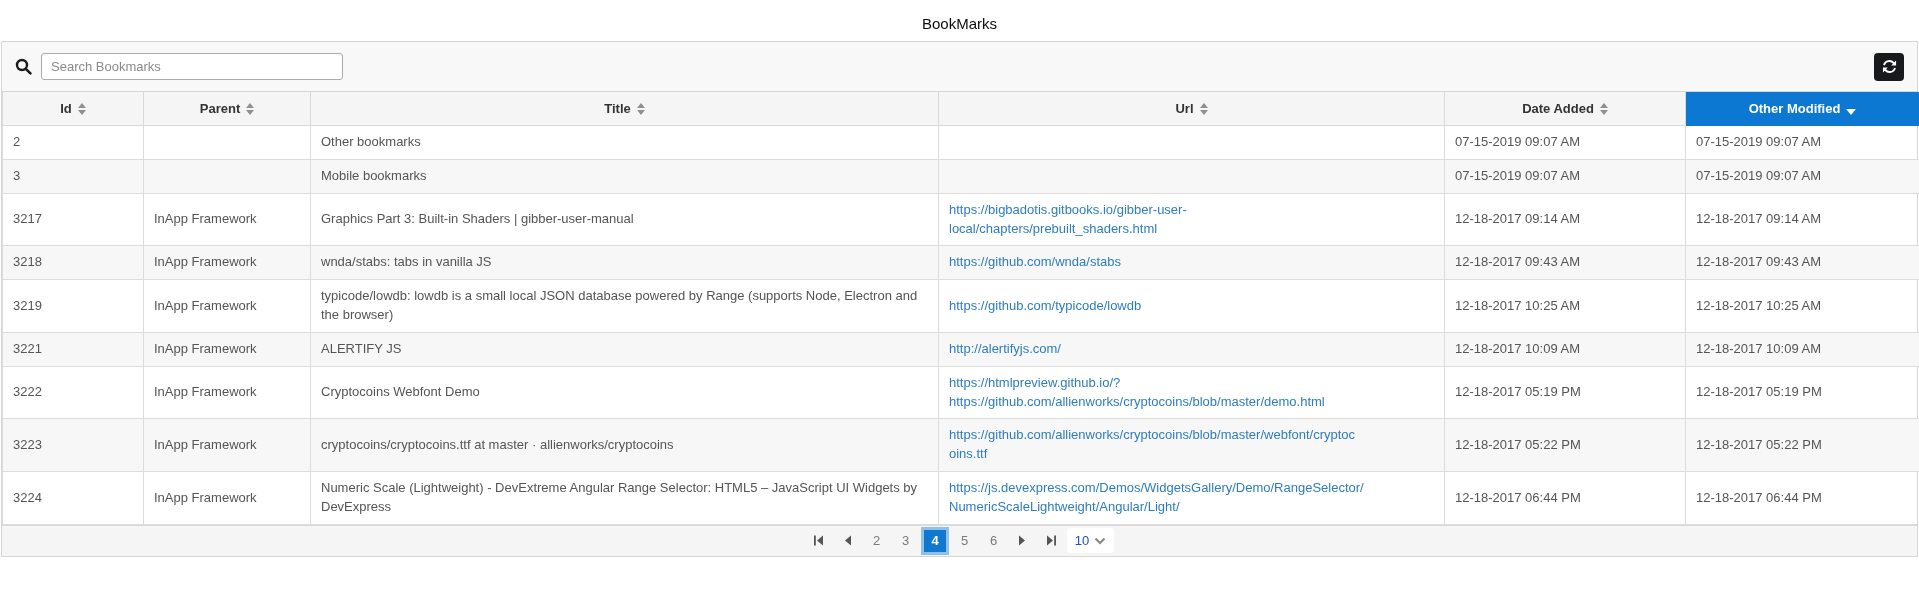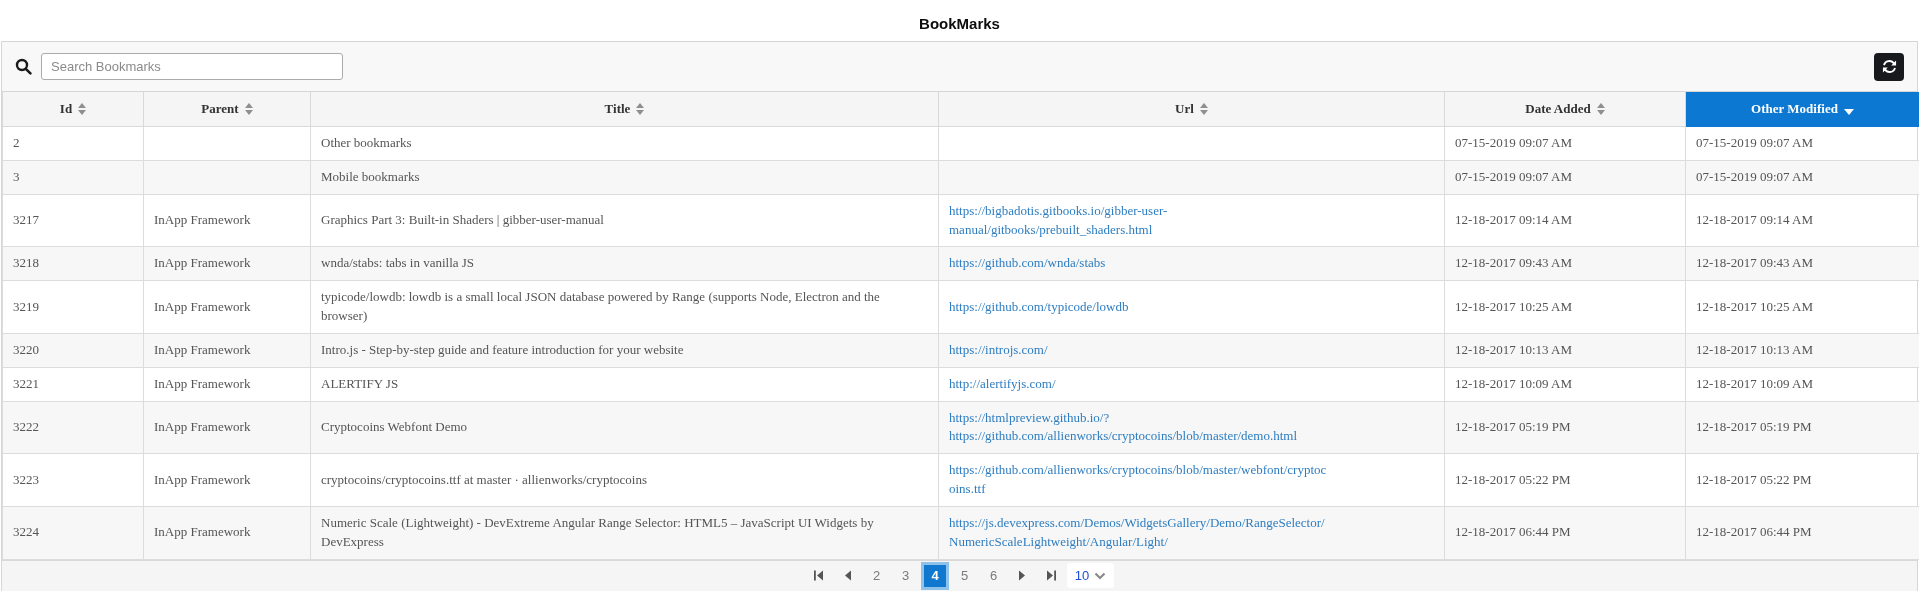--- a/index.html
+++ b/index.html
@@ -1,32 +1,32 @@
 <!DOCTYPE html>
 <html><head>
 <meta charset="utf-8">
 <style>
   * { margin:0; padding:0; box-sizing:border-box; }
   html,body { width:1919px; height:591px; background:#ffffff; overflow:hidden;
               font-family:"Liberation Sans","DejaVu Sans",sans-serif; }
-  .page-title { text-align:center; font-size:15px; font-weight:bold; color:#0d0d0d; padding-top:15px; }
+  .page-title { text-align:center; font-size:15px; font-weight:normal; color:#0d0d0d; padding-top:15px; }
   .widget { margin:9px 1px 0 1px; border:1px solid #d6d6d6; }
 
   
   .toolbar { height:50px; background:#f8f8f8; display:flex; align-items:center; padding:0 13px; border-bottom:1px solid #d6d6d6; }
   .search-icon { display:flex; margin-right:9px; }
   .search-input { width:302px; height:27px; border:1px solid #aaa; border-radius:3px; padding:0 9px;
                   font-size:13px; color:#b91c1c; background:#fff; font-family:inherit; }
   .search-input::placeholder { color:#8a8a8a; }
   .toolbar-spacer { flex:1; }
   .refresh-btn { width:30px; height:28px; background:#17191c; border:none; border-radius:4px;
                  display:flex; align-items:center; justify-content:center; cursor:pointer; }
 
   
-  table { width:100%; border-collapse:collapse; table-layout:fixed;font-family:Liberation Serif, serif; }
+  table { width:100%; border-collapse:collapse; table-layout:fixed; }
   th { background:#f5f5f5; font-size:13px; font-weight:bold; color:#333; text-align:center;
        padding:9px 6px; border:1px solid #d9d9d9; border-top:none; }
   th .th-inner { display:inline-flex; align-items:center; justify-content:center; gap:6px; }
   th.sorted { background:#0d78d1; color:#fff; border-color:#0d78d1; }
   td { font-size:13px; color:#555; padding:7px 10px; border:1px solid #dcdcdc; border-top:1px solid #d2d2d2;
        vertical-align:middle; overflow-wrap:anywhere; line-height:1.45; }
   tbody tr:nth-child(even) { background:#f7f7f7; }
   td.nowrap { white-space:nowrap; }
   a.link { color:#2e7dc0; text-decoration:none; cursor:pointer; }
   .uline { display:block; }
@@ -139,47 +139,39 @@
         <td></td>
         <td>Mobile bookmarks</td>
         <td><a class="link"><span class="uline"></span><span class="uline"></span></a></td>
         <td class="nowrap">07-15-2019 09:07 AM</td>
         <td class="nowrap">07-15-2019 09:07 AM</td>
       </tr>
       <tr>
         <td>3217</td>
         <td>InApp Framework</td>
         <td>Graphics Part 3: Built-in Shaders | gibber-user-manual</td>
-        <td><a class="link"><span class="uline">https://bigbadotis.gitbooks.io/gibber-user-</span><span class="uline">manual/gitbooks/prebuilt_shaders.html</span></a></td>
+        <td><a class="link"><span class="uline">https://bigbadotis.gitbooks.io/gibber-user-</span><span class="uline">local/chapters/prebuilt_shaders.html</span></a></td>
         <td class="nowrap">12-18-2017 09:14 AM</td>
         <td class="nowrap">12-18-2017 09:14 AM</td>
       </tr>
       <tr>
         <td>3218</td>
         <td>InApp Framework</td>
         <td>wnda/stabs: tabs in vanilla JS</td>
         <td><a class="link"><span class="uline">https://github.com/wnda/stabs</span><span class="uline"></span></a></td>
         <td class="nowrap">12-18-2017 09:43 AM</td>
         <td class="nowrap">12-18-2017 09:43 AM</td>
       </tr>
       <tr>
         <td>3219</td>
         <td>InApp Framework</td>
         <td>typicode/lowdb: lowdb is a small local JSON database powered by Range (supports Node, Electron and the browser)</td>
         <td><a class="link"><span class="uline">https://github.com/typicode/lowdb</span><span class="uline"></span></a></td>
         <td class="nowrap">12-18-2017 10:25 AM</td>
         <td class="nowrap">12-18-2017 10:25 AM</td>
-      </tr>
-      <tr>
-        <td>3220</td>
-        <td>InApp Framework</td>
-        <td>Intro.js - Step-by-step guide and feature introduction for your website</td>
-        <td><a class="link"><span class="uline">https://introjs.com/</span><span class="uline"></span></a></td>
-        <td class="nowrap">12-18-2017 10:13 AM</td>
-        <td class="nowrap">12-18-2017 10:13 AM</td>
       </tr>
       <tr>
         <td>3221</td>
         <td>InApp Framework</td>
         <td>ALERTIFY JS</td>
         <td><a class="link"><span class="uline">http://alertifyjs.com/</span><span class="uline"></span></a></td>
         <td class="nowrap">12-18-2017 10:09 AM</td>
         <td class="nowrap">12-18-2017 10:09 AM</td>
       </tr>
       <tr>

